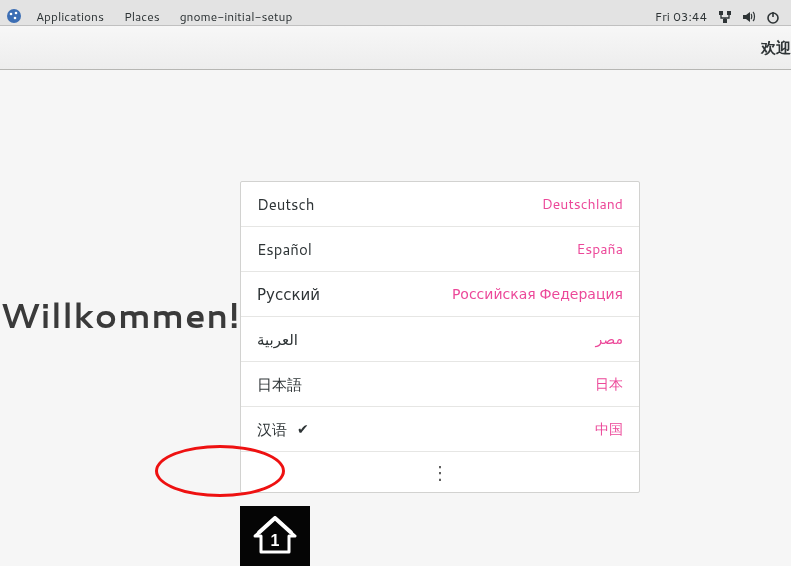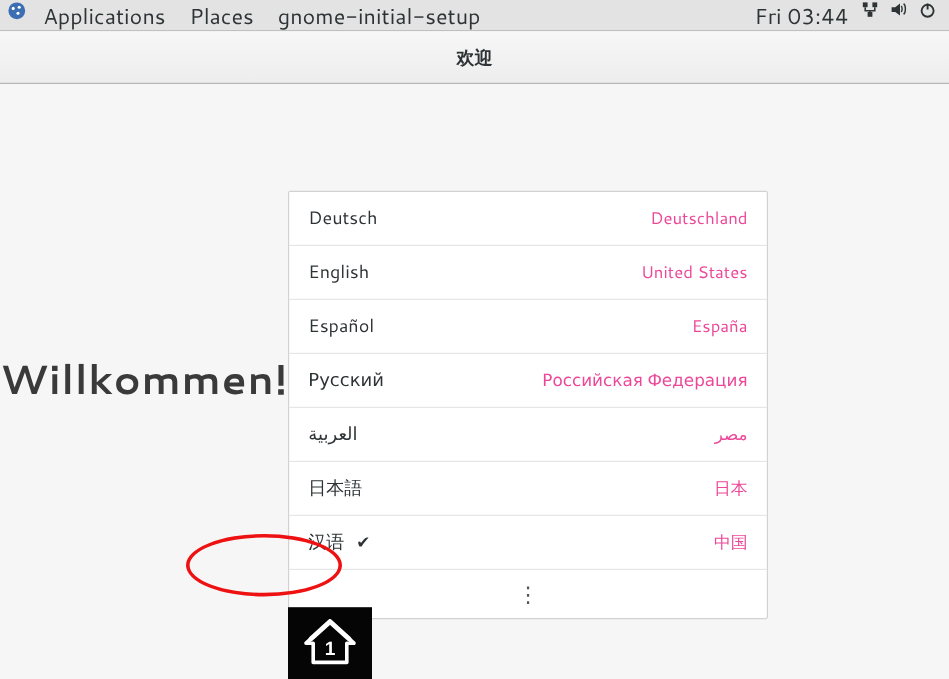--- a/index.html
+++ b/index.html
@@ -6,37 +6,37 @@
     body {
       width: 791px; height: 566px;
       font-family: "Cantarell", "DejaVu Sans", sans-serif;
       font-size: 14px; color: #2e3436;
       background: #ededed; overflow: hidden; position: relative;
     }
     
     .top-panel {
       height: 26px; background: #e3e3e3;
       border-bottom: 1px solid #c0c0c0;
-      display: flex; align-items: flex-start;
-      padding: 0 6px; font-size: 18px;
+      display: flex; align-items: flex-end;
+      padding: 0 6px; font-size: 12px;
     }
     .top-panel .menu-item {
       padding: 0 10px; cursor: default;
     }
     .top-panel .logo { width: 18px; height: 18px; margin-right: 2px; display:flex; align-items:center; }
     .top-panel .spacer { flex: 1; }
     .top-panel .clock { padding: 0 10px; }
     .top-panel .tray { display:flex; align-items:center; gap:8px; padding-right:4px; }
     .tray svg { display:block; }
 
     
     .header-bar {
       height: 44px; background: linear-gradient(#f7f7f7, #ededed);
       border-bottom: 1px solid #b6b6b3;
-      display: flex; align-items: center; justify-content: center;
+      display: flex; align-items: center; justify-content: flex-end;
       position: relative;
     }
     .header-title { font-weight: 600; font-size: 15px; }
     .next-btn {
       position: absolute; right: 8px; top: 6px;
       height: 32px; padding: 0 16px;
       background: linear-gradient(#5294e2, #3b7fd0);
       border: 1px solid #2a6abf; border-radius: 4px;
       color: #fff; font-size: 14px; cursor: pointer;
       display: flex; align-items: center;
@@ -139,25 +139,20 @@
   <div class="welcome-heading">Willkommen!</div>
 
   <div class="lang-list" id="lang-list">
 
     <div class="lang-row">
         <span class="lang-name">Deutsch</span>
         <span class="lang-spacer"></span>
         <span class="lang-country">Deutschland</span>
       </div>
       <div class="lang-row">
-        <span class="lang-name">English</span>
-        <span class="lang-spacer"></span>
-        <span class="lang-country">United States</span>
-      </div>
-      <div class="lang-row">
         <span class="lang-name">Español</span>
         <span class="lang-spacer"></span>
         <span class="lang-country">España</span>
       </div>
       <div class="lang-row">
         <span class="lang-name">Русский</span>
         <span class="lang-spacer"></span>
         <span class="lang-country">Российская Федерация</span>
       </div>
       <div class="lang-row">

